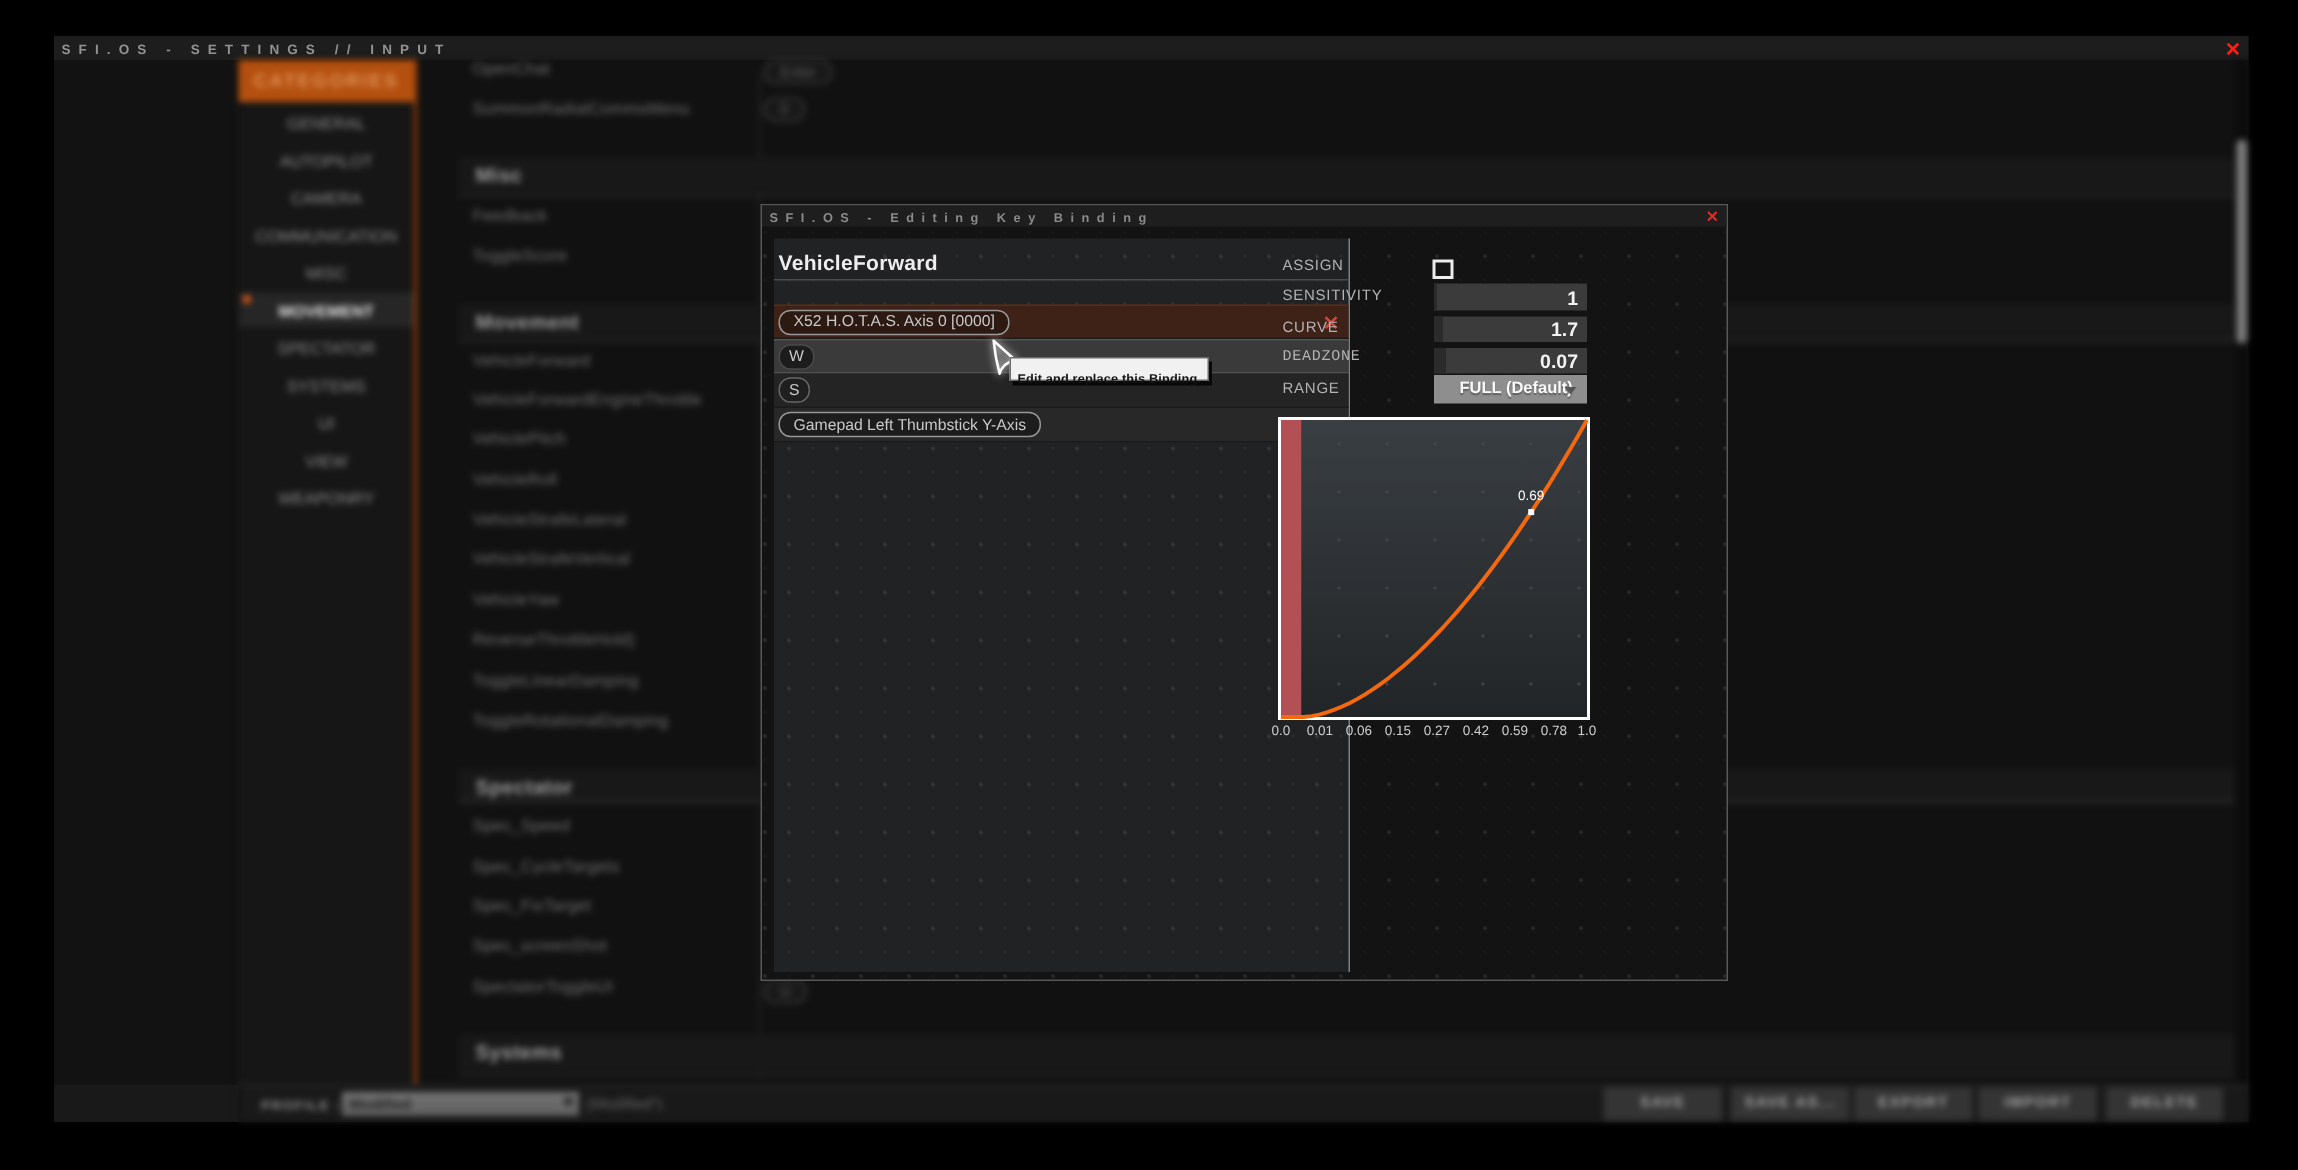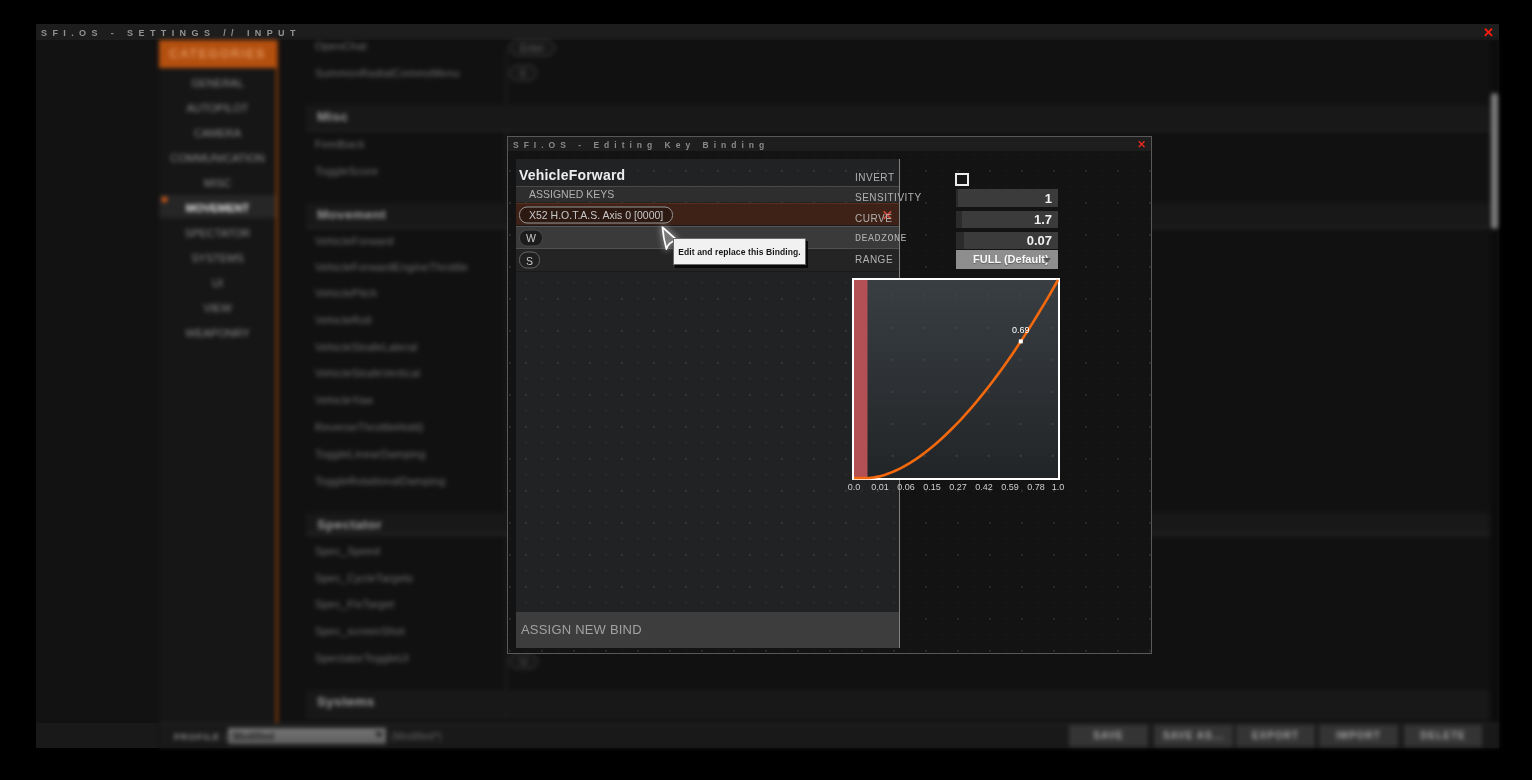--- a/index.html
+++ b/index.html
@@ -60,21 +60,21 @@
   .rlabel{position:absolute;left:347px;font-size:10px;color:#b2b2b2;letter-spacing:0.5px;}
   #chk{position:absolute;left:447px;top:36px;width:14px;height:12.5px;border:2px solid #ececec;background:#141414;}
   .rinput{position:absolute;left:448px;width:102px;height:17.5px;background:#3b3b3b;}
   .rinput .fill{position:absolute;left:0;top:0;height:100%;background:#2b2b2b;}
   .rinput .val{position:absolute;right:6px;top:1.5px;font-size:13px;font-weight:bold;color:#f2f2f2;}
   #rdrop{position:absolute;left:448px;top:113px;width:102px;height:19px;background:#8e8e8e;}
   #rdrop .txt{position:absolute;left:5px;top:3px;font-size:11px;font-weight:bold;color:#fafafa;text-shadow:0 1px 1px rgba(0,0,0,0.35);margin-left:12px;}
   #rdrop .arr{position:absolute;right:7px;top:7.5px;width:0;height:0;border-left:4px solid transparent;border-right:4px solid transparent;border-top:5px solid #555;}
   #graphwrap{position:absolute;left:344px;top:141px;}
   .xlab{position:absolute;top:204px;font-size:9px;color:#cfcfcf;transform:translateX(-50%);}
-  #tooltip{position:absolute;left:165px;top:101px;width:133px;height:27px;background:#f1f1f1;border:1px solid #6a6a6a;box-shadow:2px 3px 0 rgba(5,5,5,0.9);color:#151515;font-size:8.5px;font-weight:bold;text-align:center;line-height:26px;letter-spacing:0.1px;}
+  #tooltip{position:absolute;left:165px;top:101px;width:133px;height:16px;background:#f1f1f1;border:1px solid #6a6a6a;box-shadow:2px 3px 0 rgba(5,5,5,0.9);color:#151515;font-size:8.5px;font-weight:bold;text-align:center;line-height:26px;letter-spacing:0.1px;}
   #cursor{position:absolute;left:148px;top:85px;filter:drop-shadow(0 0 3px rgba(255,255,255,0.9));}
 </style>
 </head>
 <body>
 <div id="window">
   <div id="titlebar">
     <span class="t">SFI.OS - SETTINGS // INPUT</span>
     <span class="x">✕</span>
   </div>
   <div id="bbleft" style="position:absolute;left:0;top:699px;width:123px;height:25px;background:#191919;"></div>
@@ -155,34 +155,35 @@
   </div>
 
   <div id="modal">
     <div id="mtitle">
       <span class="t">SFI.OS - Editing Key Binding</span>
       <span class="x">✕</span>
     </div>
     <div id="lpanel">
       <div class="vf">VehicleForward</div>
       <div id="lp-divider"></div>
-      <div id="ak-row">ASSIGNED KEYS</div>
       <div class="krow" id="row1">
           <span class="kpill">X52 H.O.T.A.S. Axis 0 [0000]</span>
           <span class="delx">✕</span>
         </div>
       <div class="krow" id="row2">
           <span class="kpill" style="background:#1c1c1c;border-color:#4a4a4a;padding:1.5px 6px;">W</span>
         </div>
       <div class="krow" id="row3">
           <span class="kpill" style="background:#1f1f1f;border-color:#666;padding:1.5px 6px;">S</span>
         </div>
-      <div id="assignbar">ASSIGN NEW BIND</div>
-    </div>
-    <div class="rlabel" style="top:35px;">INVERT</div>
+      <div class="krow" id="row4">
+          <span class="kpill">Gamepad Left Thumbstick Y-Axis</span>
+        </div>
+    </div>
+    <div class="rlabel" style="top:35px;">ASSIGN</div>
     <div id="chk"></div>
     <div class="rlabel" style="top:55px;">SENSITIVITY</div>
     <div class="rinput" style="top:52px;">
         <span class="fill" style="width:2px;"></span>
         <span class="val">1</span>
       </div>
     <div class="rlabel" style="top:75.5px;">CURVE</div>
     <div class="rinput" style="top:73.5px;">
         <span class="fill" style="width:6px;"></span>
         <span class="val">1.7</span>

